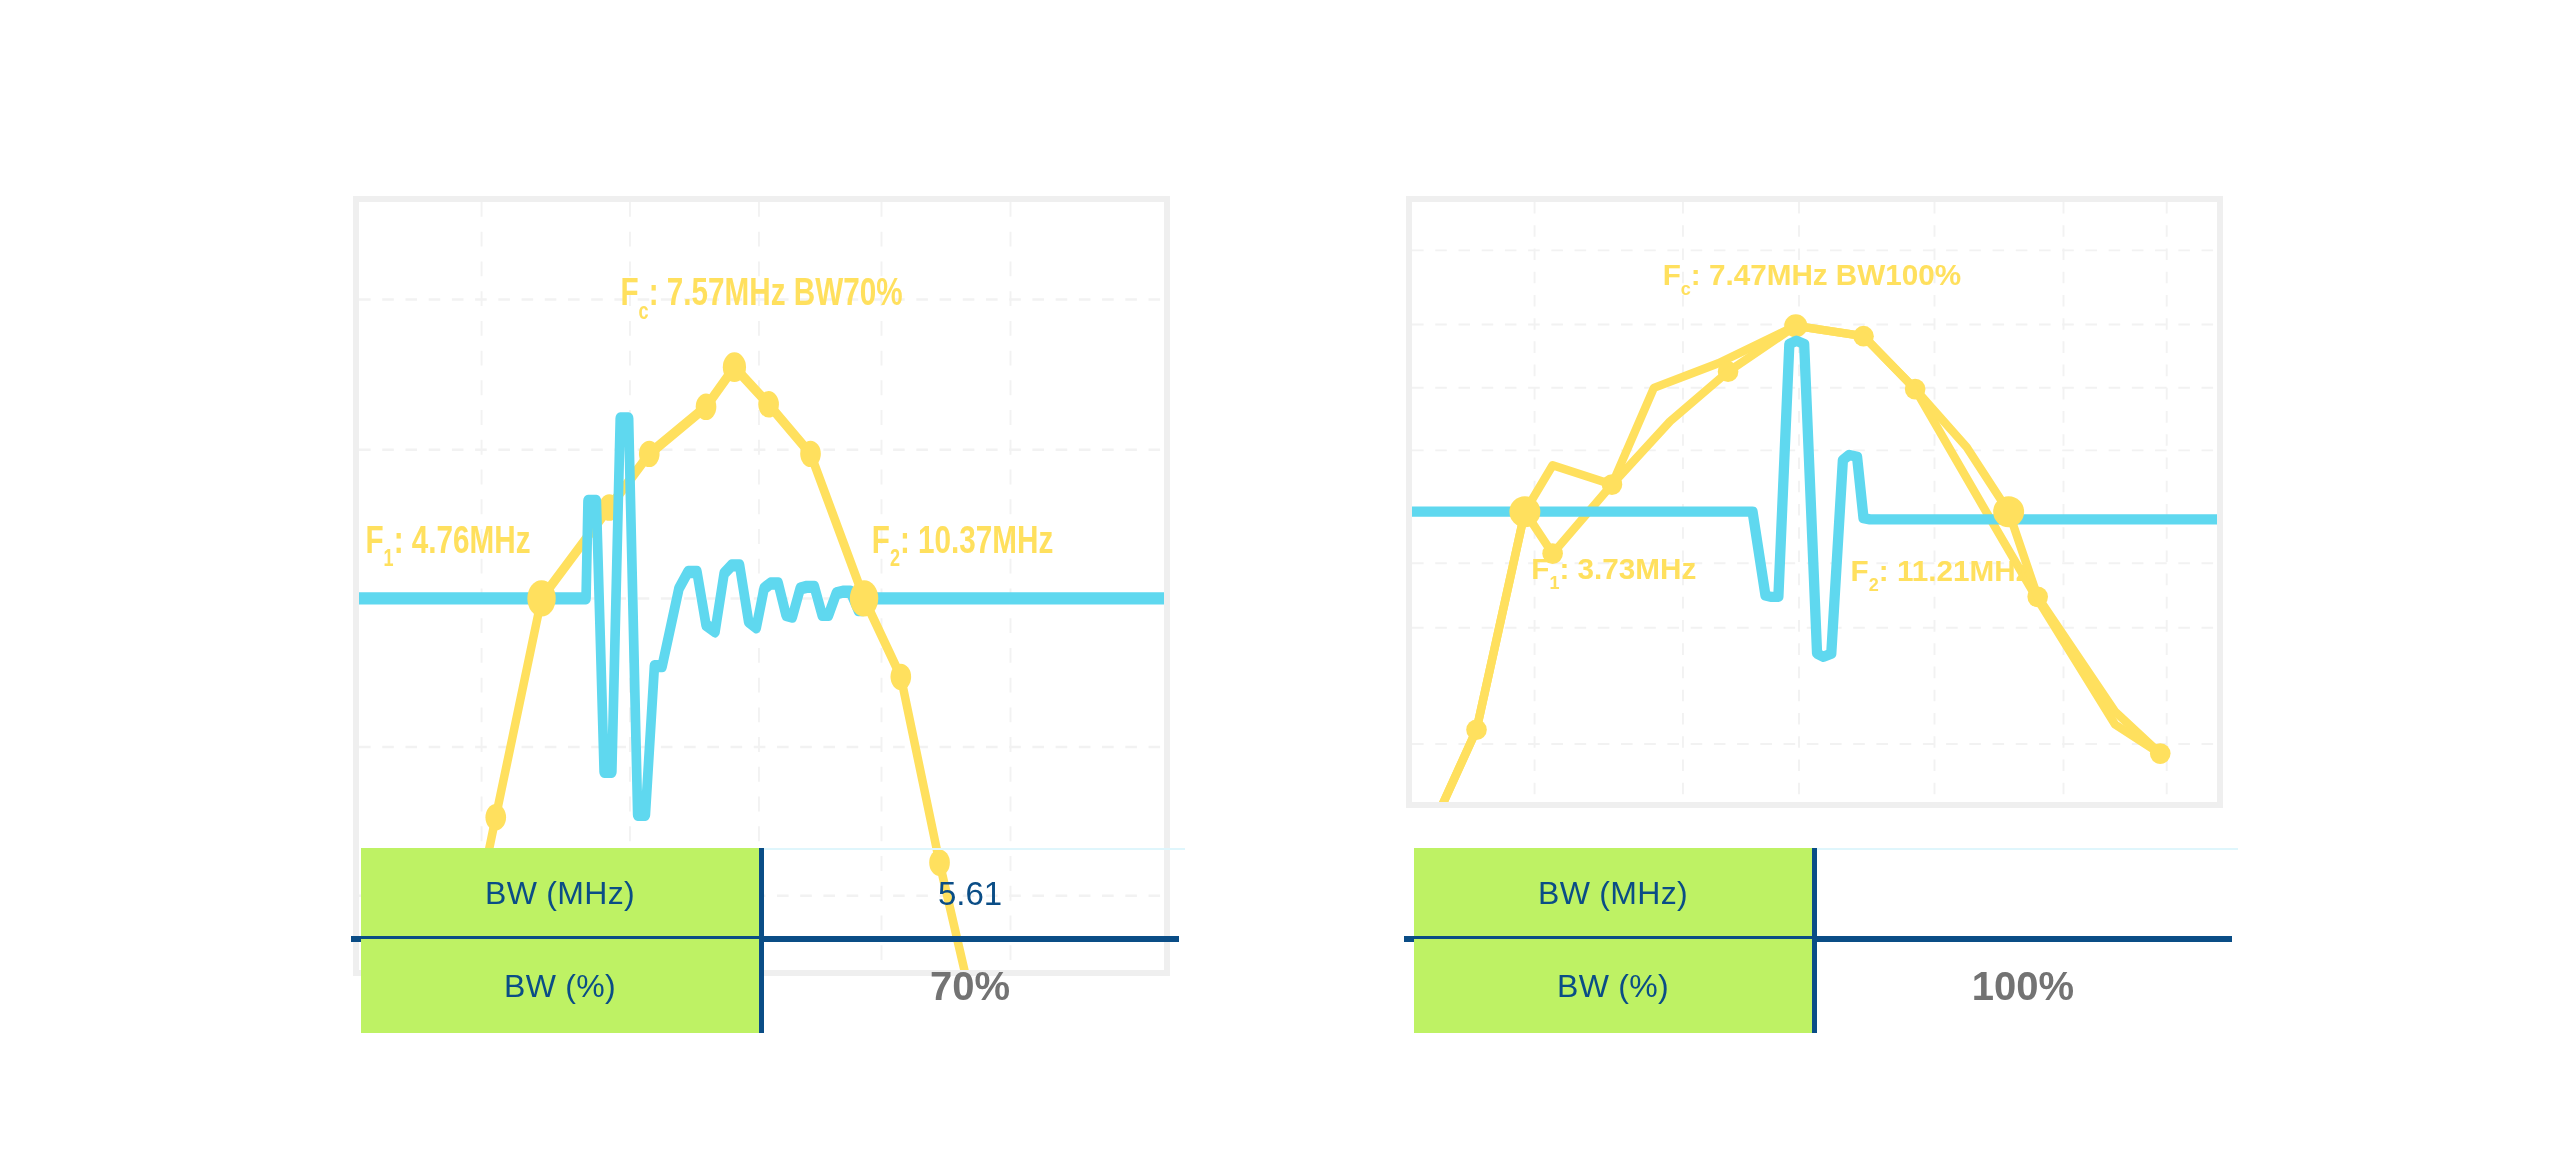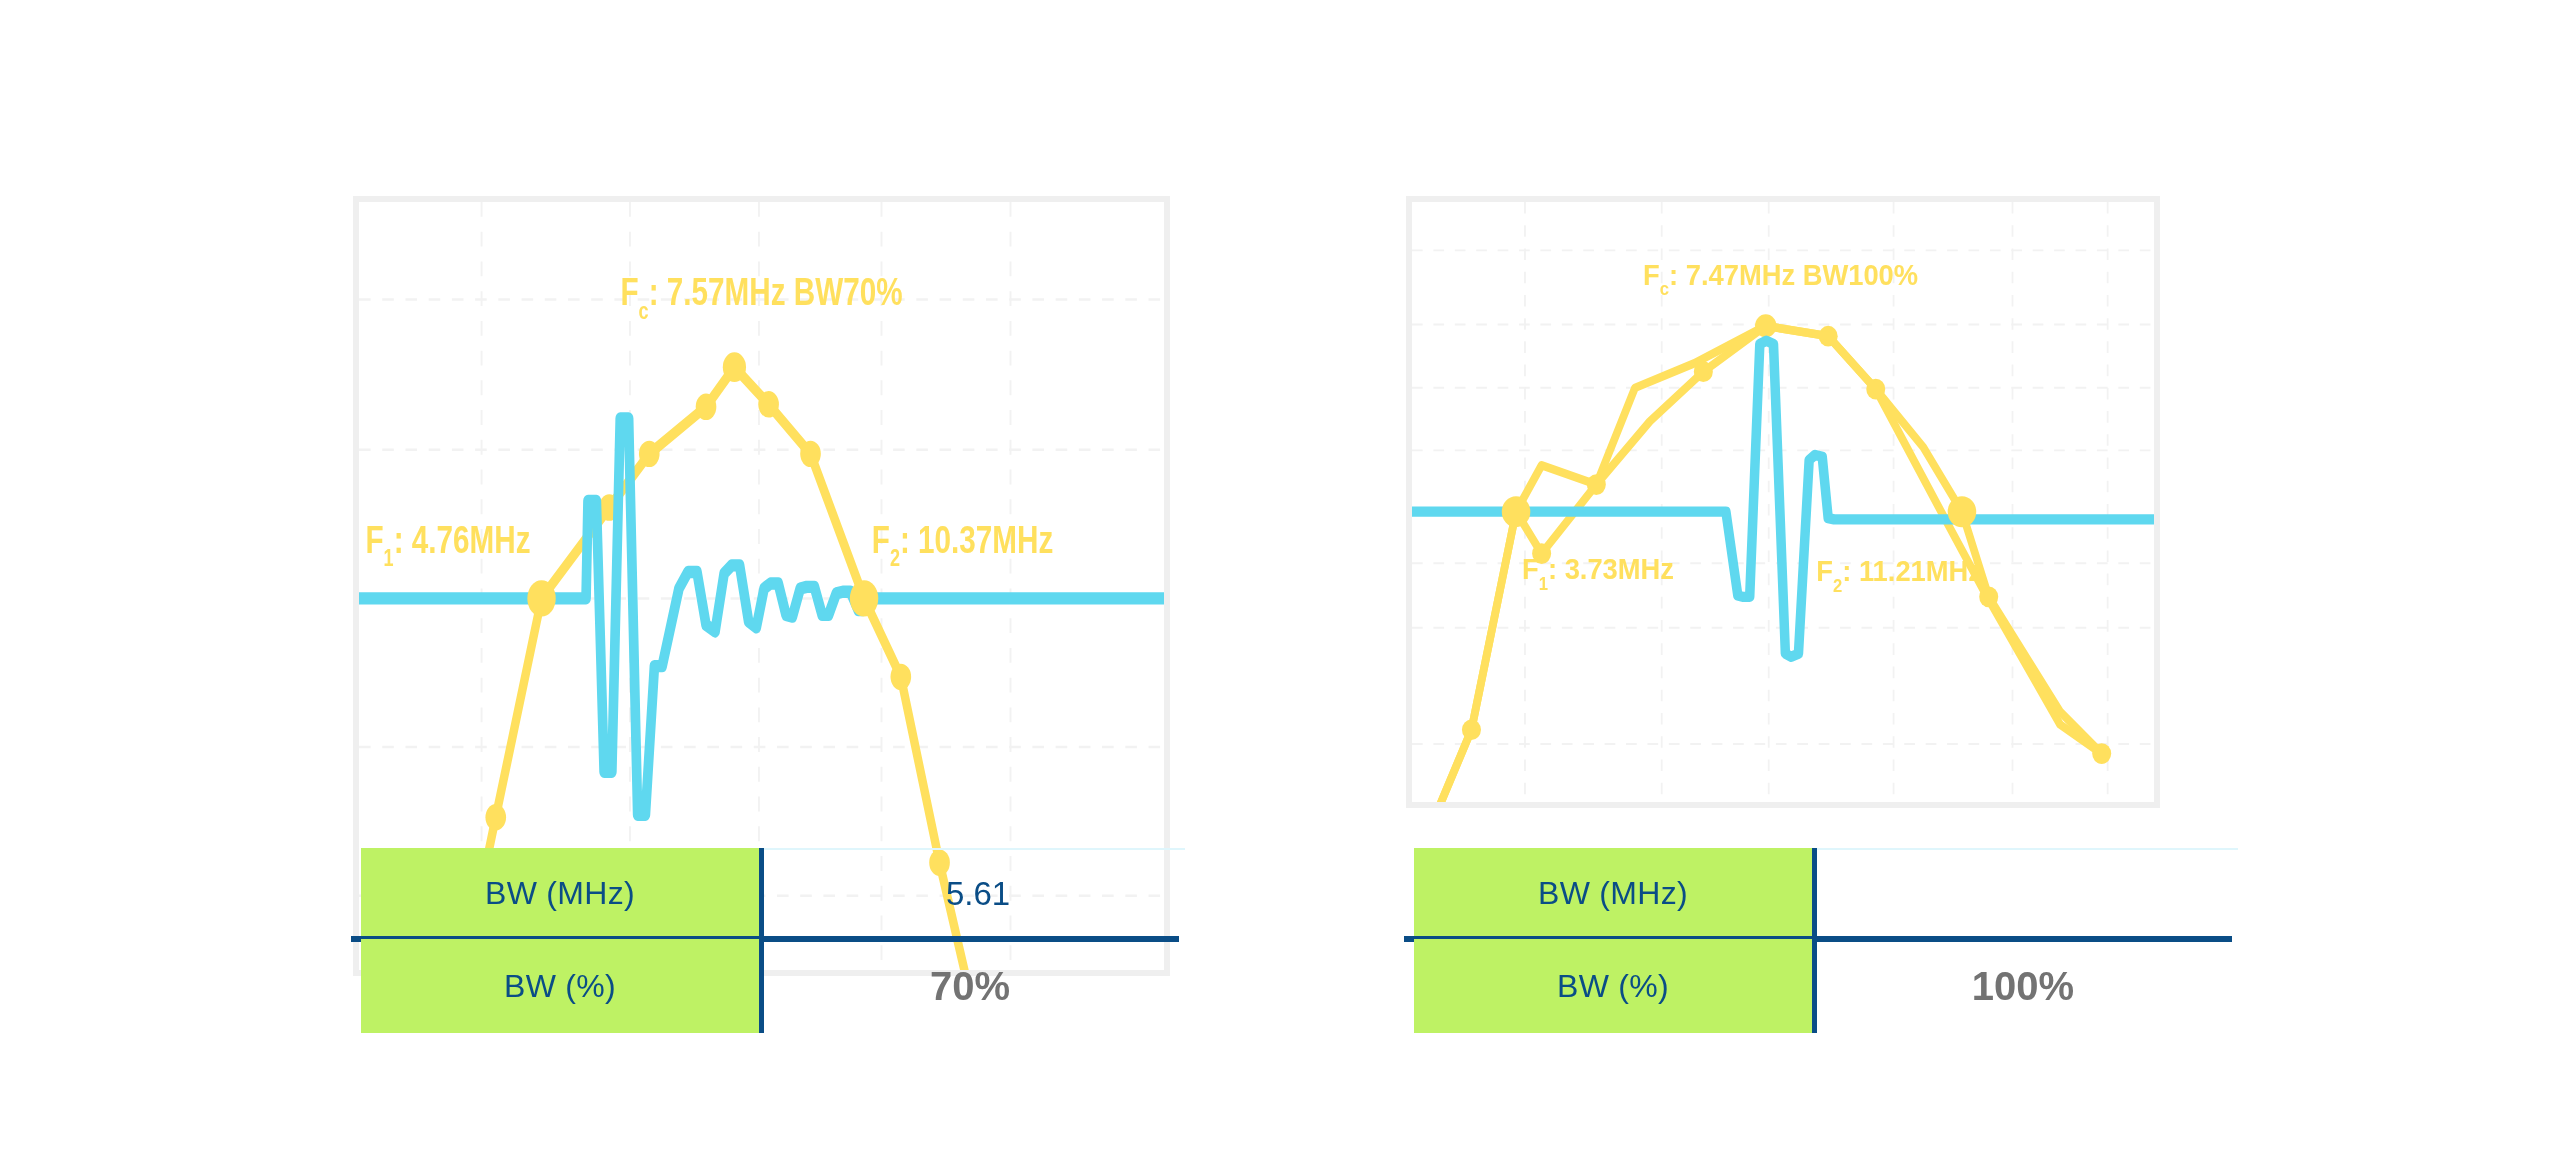--- a/index.html
+++ b/index.html
@@ -147,32 +147,32 @@
         </text>
       </svg>
     </div>
   </div>
 
   <div class="bw-table" style="left:361px; top:848px; width:824px;">
     <div class="table-rule-top" style="top:0; width:421px;"></div>
 
     <div class="bw-row">
       <div class="bw-label">BW (MHz)</div>
-      <div class="bw-value num" style="max-width:412px;margin-left:8px;">5.61</div>
+      <div class="bw-value num" style="max-width:412px;">5.61</div>
     </div>
 
     <div class="table-rule" style="top:88px; width:828px;"></div>
 
     <div class="bw-row" style="height:94px;">
       <div class="bw-label">BW (%)</div>
       <div class="bw-value pct" style="max-width:412px;">70%</div>
     </div>
   </div>
 
-  <div class="panel" style="left:1406px; top:196px; width:754px; height:612px;padding-left:20px;">
+  <div class="panel" style="left:1406px; top:196px; width:817px; height:612px;padding-left:20px;">
     <div class="panel-inner">
       <svg viewBox="0 0 1248 930" preserveAspectRatio="none">
 
         <g stroke="#f2f2f2" stroke-width="3" stroke-dasharray="18 18">
           <line x1="0" y1="75" x2="1248" y2="75"></line>
           <line x1="0" y1="190" x2="1248" y2="190"></line>
           <line x1="0" y1="288" x2="1248" y2="288"></line>
           <line x1="0" y1="385" x2="1248" y2="385"></line>
           <line x1="0" y1="560" x2="1248" y2="560"></line>
           <line x1="0" y1="660" x2="1248" y2="660"></line>

